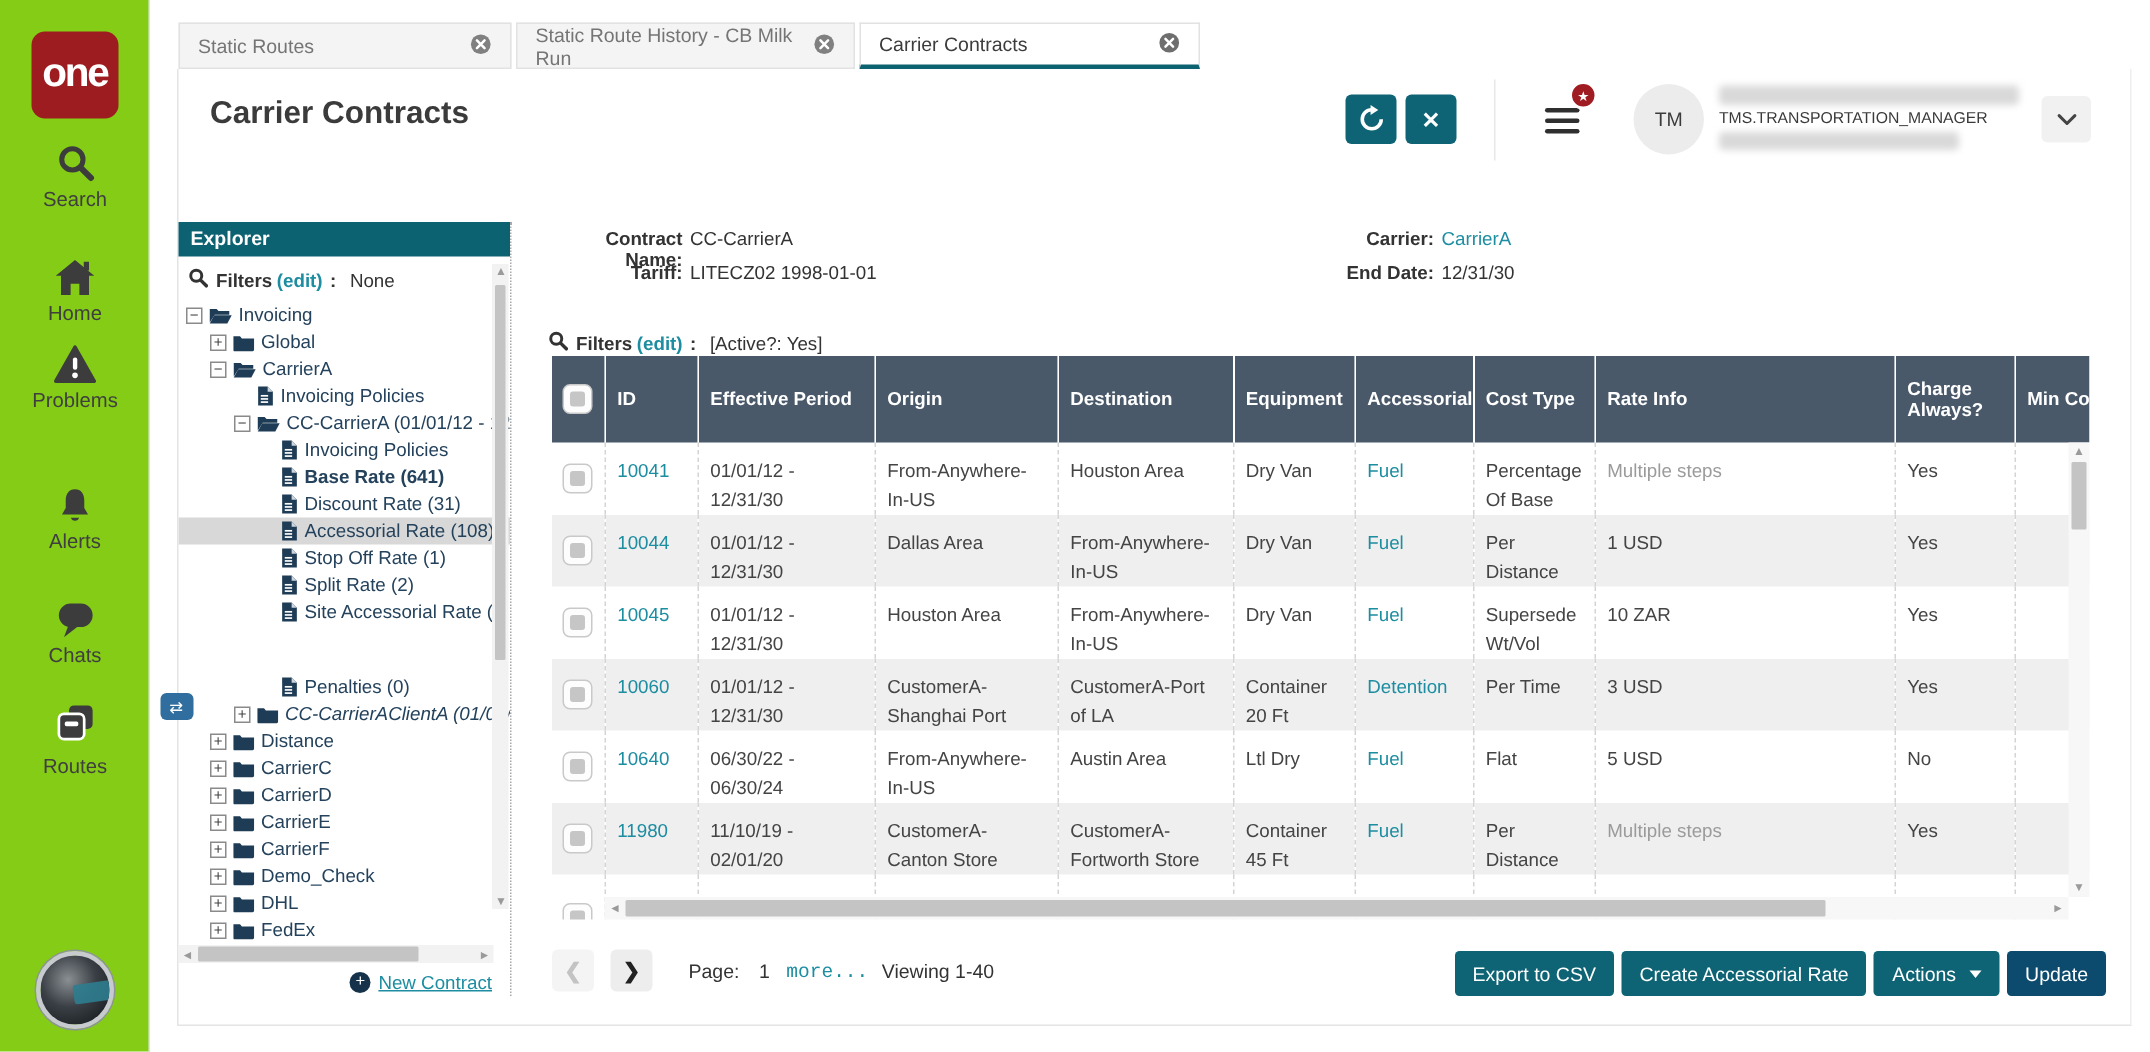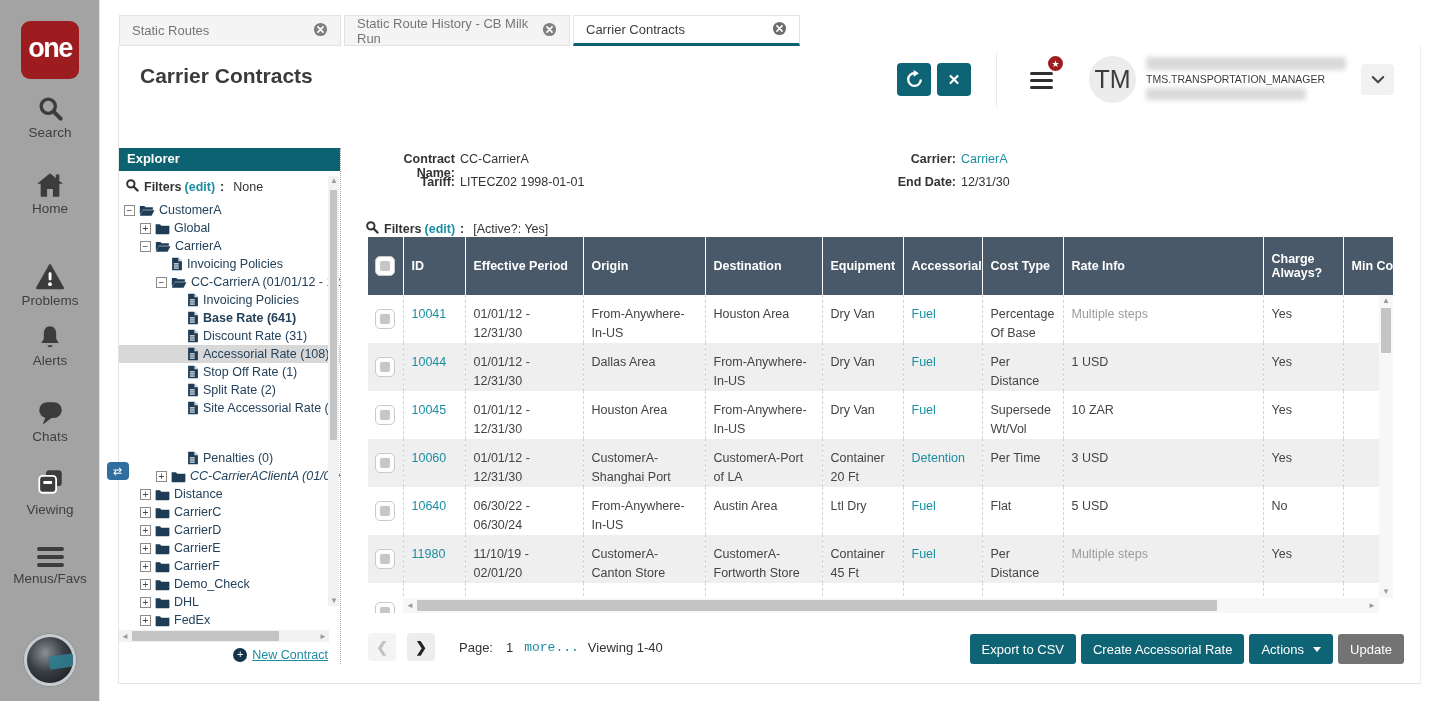--- a/index.html
+++ b/index.html
@@ -1,21 +1,21 @@
 <!DOCTYPE html>
 <html><head>
 <meta charset="utf-8">
 <style>
   * { margin:0; padding:0; box-sizing:border-box; }
   html,body { width:1433px; height:701px; overflow:hidden; background:#fff;
     font-family:"Liberation Sans", sans-serif; color:#333; }
 
   
   #sidebar { position:absolute; left:0; top:0; width:100px; height:701px;
-    background:#a3a3a3; border-right:1px solid #e3e3e3; z-index:5; }
+    background:#84cc16; border-right:1px solid #e3e3e3; z-index:5; }
   .logo { position:absolute; left:21px; top:21px; width:58px; height:58px;
     background:#9c1c1f; border-radius:9px; color:#fff; font-weight:bold;
     font-size:27px; letter-spacing:-1.5px; display:flex; align-items:center;
     justify-content:center; padding-bottom:3px; }
   .navitem { position:absolute; left:0; width:100px; text-align:center; cursor:pointer; }
   .navitem svg { display:block; margin:0 auto; }
   .navlabel { font-size:13.5px; color:#3f3f3f; margin-top:3px; }
   .menu-bars div { width:27px; height:4px; background:#3c3c3c; border-radius:2px; margin:4px auto; }
   .switch-badge { position:absolute; left:70px; top:-6px; width:22px; height:18px;
     background:#2f6e9e; border-radius:4px; color:#fff; font-size:11px;
@@ -40,21 +40,21 @@
   .hbtn { position:absolute; top:63px; width:34px; height:33px; border:none;
     border-radius:4px; background:#0e6474; color:#fff; cursor:pointer;
     display:flex; align-items:center; justify-content:center; font-size:15px; font-weight:bold; }
   #hdr-divider { position:absolute; left:996px; top:53px; width:1px; height:54px; background:#e8e8e8; }
   #hamburger { position:absolute; left:1030px; top:68px; width:36px; height:30px; cursor:pointer; }
   #hamburger .bar { width:23px; height:3.5px; background:#2f2f2f; border-radius:2px; margin:3.5px 0; }
   #star-badge { position:absolute; left:16px; top:-14px; width:19px; height:19px;
     background:#9f1c22; border:2px solid #fff; border-radius:50%; color:#fff;
     font-size:9px; display:flex; align-items:center; justify-content:center; }
   #user-avatar { position:absolute; left:1089px; top:56px; width:47px; height:47px;
-    border-radius:50%; background:#ececec; color:#3c3c3c; font-size:25px;
+    border-radius:50%; background:#ececec; color:#3c3c3c; font-size:13px;
     display:flex; align-items:center; justify-content:center; }
   #user-info { position:absolute; left:1146px; top:57px; width:215px; }
   .blurbar { background:#d9d9d9; border-radius:3px; filter:blur(2.5px); }
   #user-role { font-size:10.5px; color:#3a3a3a; margin:3px 0; }
   #user-menu-btn { position:absolute; left:1361px; top:64px; width:33px; height:31px;
     background:#f1f1f1; border:none; border-radius:4px; cursor:pointer;
     display:flex; align-items:center; justify-content:center; }
 
   
   #content-frame { position:absolute; left:118px; top:46px; width:1303px; height:638px;
@@ -136,21 +136,21 @@
   #pager .plabel { margin-left:24px; }
   #pager .pnum { margin-left:13px; }
   #pager .pmore { margin-left:11px; color:#1d8da1; cursor:pointer;font-family:Liberation Mono, monospace; }
   #pager .pview { margin-left:9px; }
   #footer-btns { position:absolute; right:29px; top:634px; display:flex; align-items:center; }
   .fbtn { height:30px; padding:0 12px; margin-left:5px; background:#0e6474; color:#fff;
     border:none; border-radius:3px; font-size:13px; cursor:pointer; display:flex;
     align-items:center; font-family:"Liberation Sans",sans-serif; }
   .fbtn .caret { width:0; height:0; border-left:4.5px solid transparent;
     border-right:4.5px solid transparent; border-top:5px solid #fff; margin-left:9px; }
-  .fbtn.update { background:#737373; }
+  .fbtn.update { background:#0c4a6e; }
 </style>
 </head>
 <body>
 
 <div id="sidebar">
   <div class="logo">one</div>
 
   <div class="navitem" style="top:95px">
     <span><svg width="27" height="27" viewBox="0 0 24 24">
           <circle cx="10" cy="10" r="6.3" fill="none" stroke="#3c3c3c" stroke-width="3"></circle>
@@ -160,21 +160,21 @@
   </div>
 
   <div class="navitem" style="top:172px">
     <span><svg width="28" height="26" viewBox="0 0 24 22">
           <path d="M12 1 L23 10 L20 10 L20 21 L14.5 21 L14.5 14.5 L9.5 14.5 L9.5 21 L4 21 L4 10 L1 10 Z" fill="#3c3c3c"></path>
           <rect x="17" y="2" width="3" height="5" fill="#3c3c3c"></rect>
         </svg></span>
     <div class="navlabel">Home</div>
   </div>
 
-  <div class="navitem" style="top:264px">
+  <div class="navitem" style="top:230px">
     <span><svg width="28" height="26" viewBox="0 0 24 22">
           <path d="M12 1 L23 20.5 H1 Z" fill="#3c3c3c" stroke="#3c3c3c" stroke-width="2" stroke-linejoin="round"></path>
           <rect x="10.8" y="7" width="2.5" height="7" rx="1.2" fill="#fff"></rect>
           <circle cx="12" cy="17.2" r="1.6" fill="#fff"></circle>
         </svg></span>
     <div class="navlabel">Problems</div>
   </div>
 
   <div class="navitem" style="top:324px">
     <span><svg width="26" height="26" viewBox="0 0 24 24">
@@ -194,27 +194,23 @@
 
   <div class="navitem" style="top:468px">
     <span style="position:relative; display:inline-block;">
       <svg width="27" height="27" viewBox="0 0 24 24">
           <rect x="8" y="2" width="14" height="14" rx="3" fill="#3c3c3c"></rect>
           <rect x="2" y="7" width="15" height="15" rx="3" fill="#3c3c3c" stroke="#fff" stroke-width="1.6"></rect>
           <rect x="5.5" y="11.5" width="8" height="2.8" rx="1" fill="#fff"></rect>
         </svg>
       <span class="switch-badge">⇄</span>
     </span>
-    <div class="navlabel">Viewing</div>
-  </div>
-
-  <div class="navitem" style="top:543px">
-    <span class="menu-bars"><div></div><div></div><div></div></span>
-    <div class="navlabel">Menus/Favs</div>
-  </div>
+    <div class="navlabel">Routes</div>
+  </div>
+
 
   <div class="bot-avatar"></div>
 </div>
 
 <div id="content-frame"></div>
 
 <div id="tabbar">
   <div class="tab" style="width:222px">
     <span>Static Routes</span>
     <span class="closeicon"><svg width="15" height="15" viewBox="0 0 16 16">
@@ -281,21 +277,21 @@
   </div>
   <div id="explorer-tree">
       <div class="titem" style="padding-left: 5px;">
         <span class="toggle">−</span>
         <span class="ticon">
           <svg width="16" height="13" viewBox="0 0 24 20">
             <path d="M1 3 h7 l2 2 h11 v4 H6 L1 17 Z" fill="#1e3c55"></path>
             <path d="M5.5 9.5 h18 l-4.5 8.5 H1 Z" fill="#1e3c55"></path>
           </svg>
         </span>
-        <span class="tlabel">CustomerA</span>
+        <span class="tlabel">Invoicing</span>
       </div>
       <div class="titem" style="padding-left: 21px;">
         <span class="toggle">+</span>
         <span class="ticon">
           <svg width="15" height="13" viewBox="0 0 24 20">
             <path d="M1 3 h7 l2 2.5 h13 v12 a1.5 1.5 0 0 1 -1.5 1.5 h-20 A1.5 1.5 0 0 1 1 17.5 Z" fill="#1e3c55"></path>
           </svg>
         </span>
         <span class="tlabel">Global</span>
       </div>

